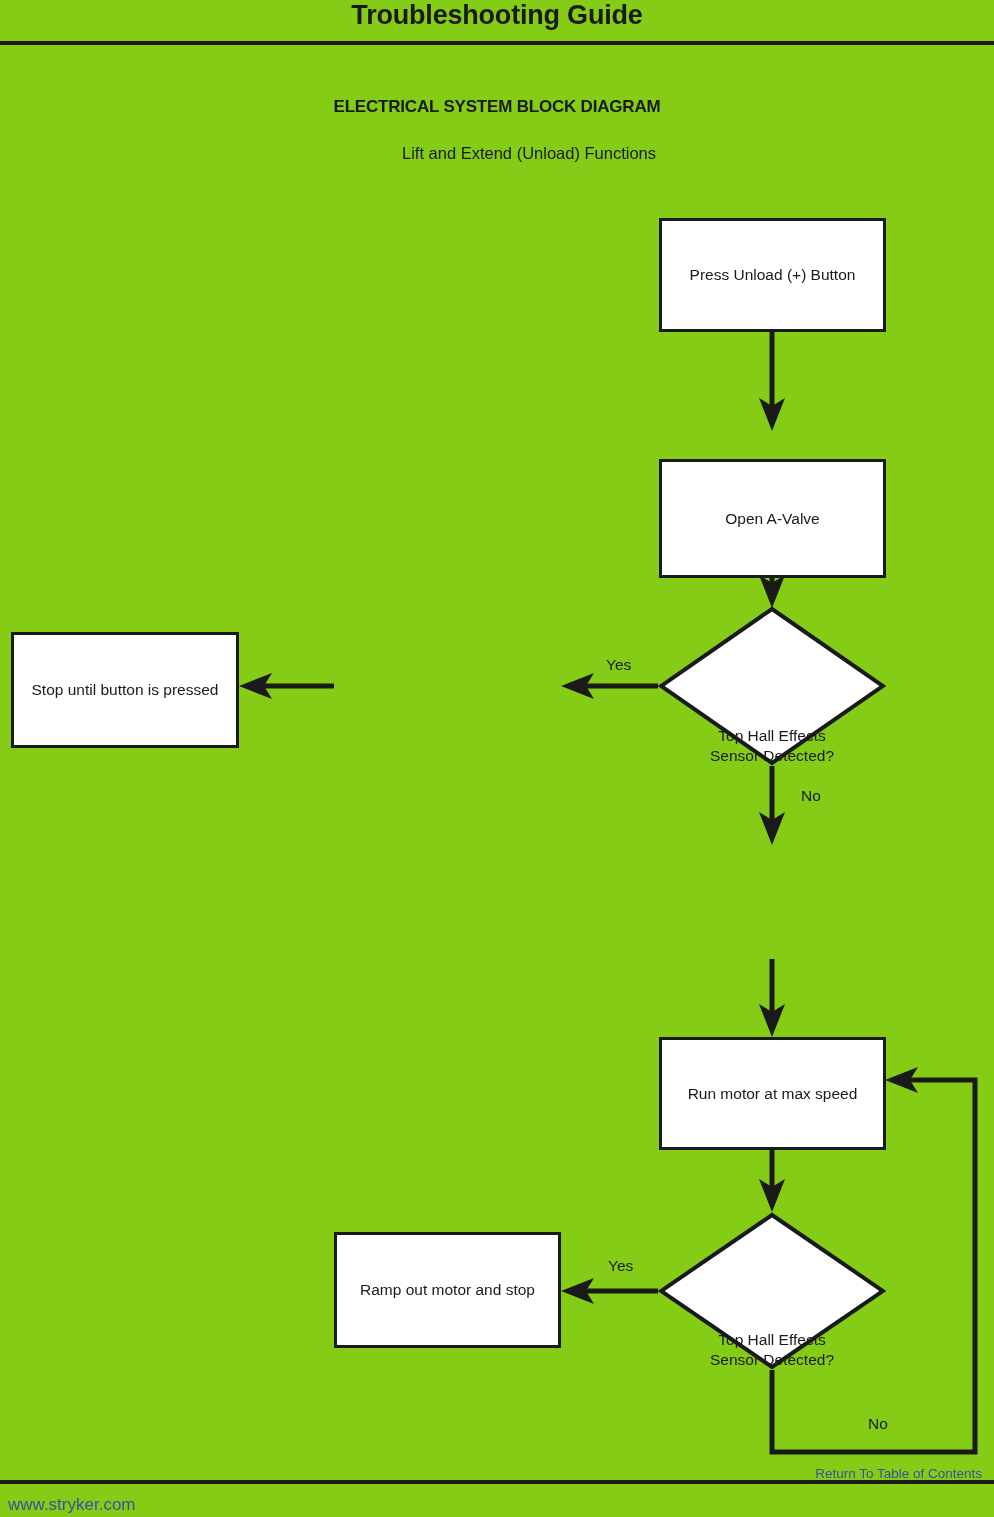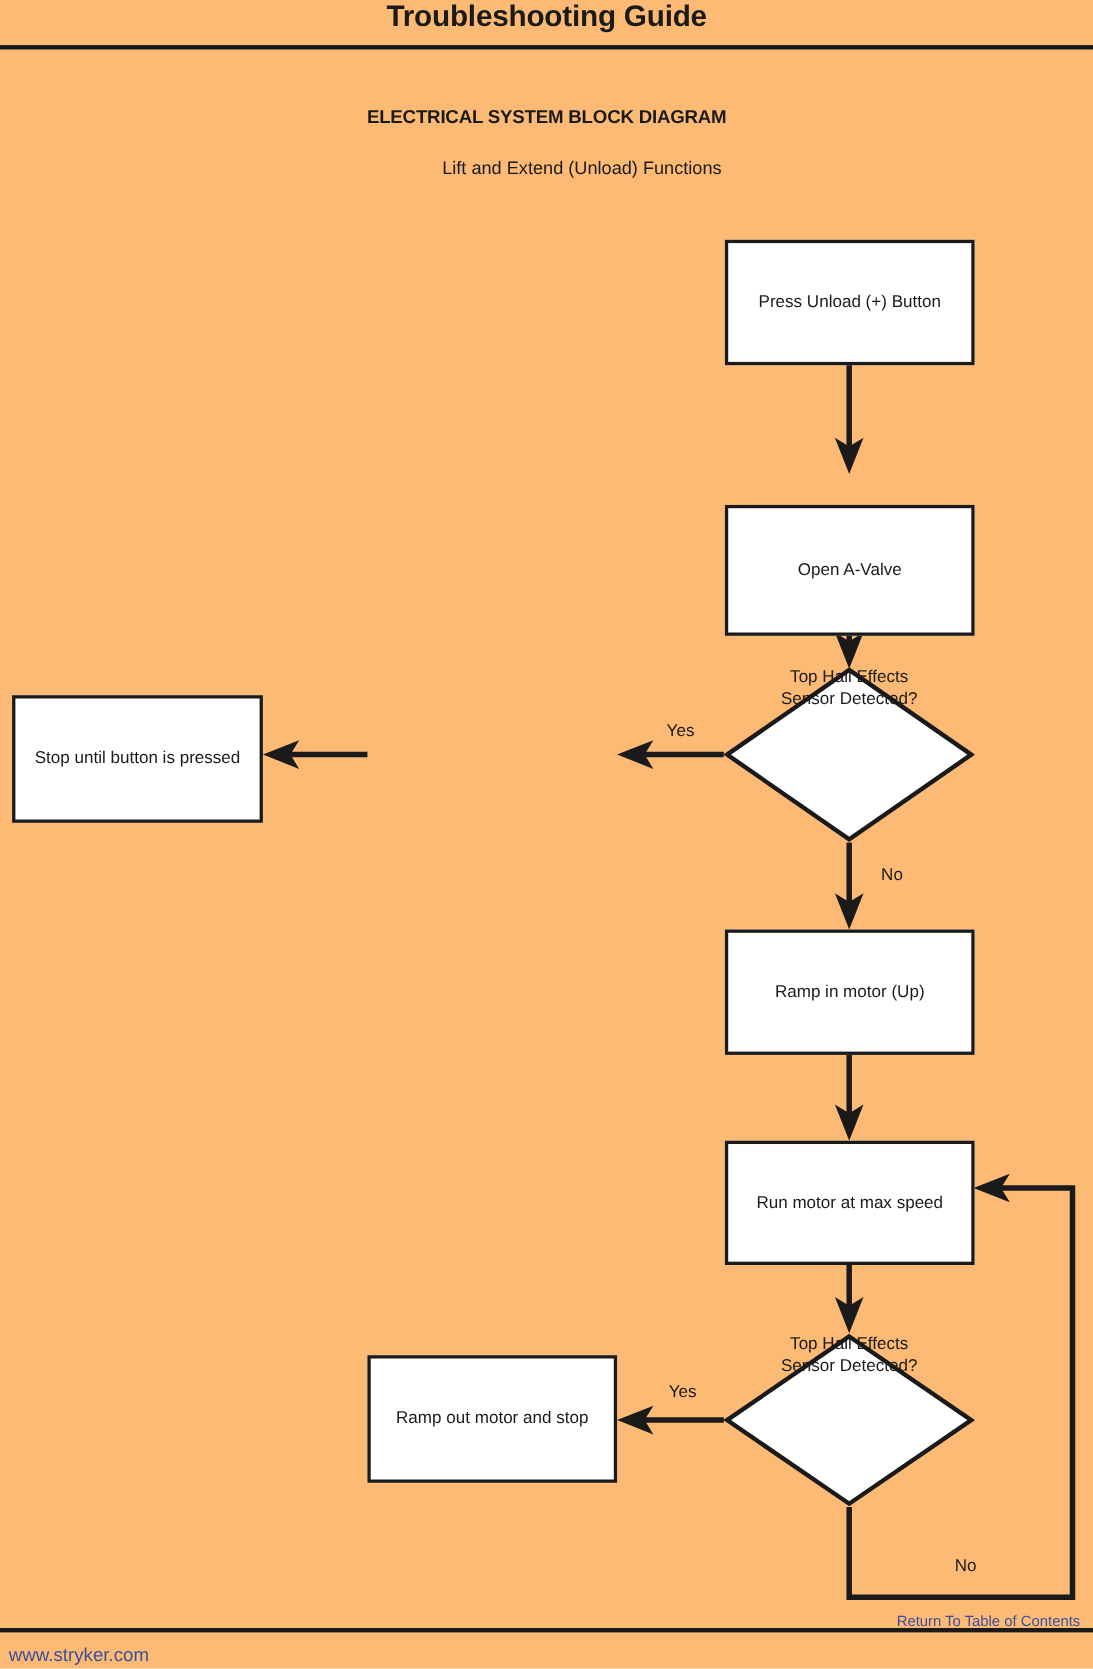--- a/index.html
+++ b/index.html
@@ -10,21 +10,21 @@
   }
   body {
     font-family: "Liberation Sans", sans-serif;
     color: #1a1a1a;
   }
   #page {
     position: relative;
     width: 994px;
     height: 1517px;
     overflow: hidden;
-    background: #fdba74;
+    background: #84cc16;
   }
 
   
   .page-title {
     position: absolute;
     left: 0;
     top: 0px;
     width: 994px;
     text-align: center;
     font-size: 27px;
@@ -74,21 +74,21 @@
     justify-content: center;
     text-align: center;
     font-size: 15.5px;
     line-height: 1.25;
     color: #1a1a1a;
   }
 
   .node-diamond {
     position: absolute;
     display: flex;
-    align-items: flex-start;
+    align-items: flex-end;
     justify-content: center;
   }
   .node-diamond svg {
     position: absolute;
     left: 0;
     top: 0;
   }
   .node-diamond .diamond-label {
     position: relative;
     text-align: center;
@@ -222,23 +222,20 @@
     </svg>
     <span class="diamond-label">Top Hall Effects
 Sensor Detected?</span>
   </div>
 
 
   <div class="node-box" style="left:11px; top:632px; width:228px; height:116px;">
     <span>Stop until button is pressed</span>
   </div>
 
-  <div class="node-box" style="left:659px; top:845px; width:227px; height:114px;">
-    <span>Ramp in motor (Up)</span>
-  </div>
 
   <div class="node-box" style="left:659px; top:1037px; width:227px; height:113px;">
     <span>Run motor at max speed</span>
   </div>
 
   <div class="node-diamond" style="left:658px; top:1212px; width:228px; height:158px;">
     <svg width="228" height="158" viewBox="0 0 228 158">
       <polygon points="114,3 225,79 114,155 3,79" fill="#ffffff" stroke="#1a1a1a" stroke-width="4"></polygon>
     </svg>
     <span class="diamond-label">Top Hall Effects

